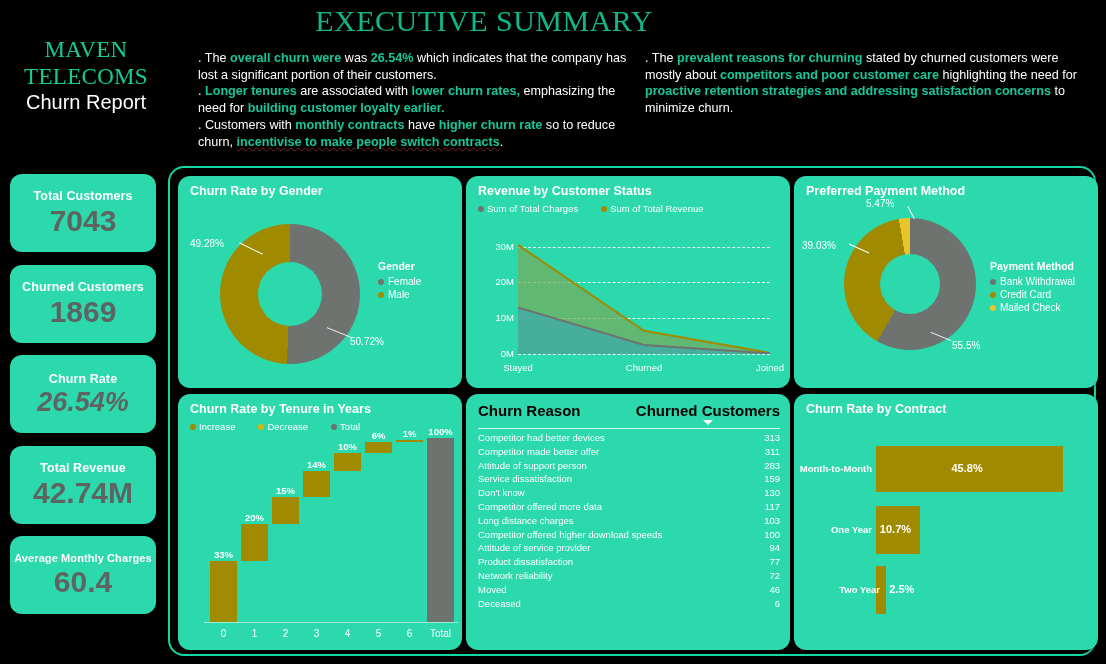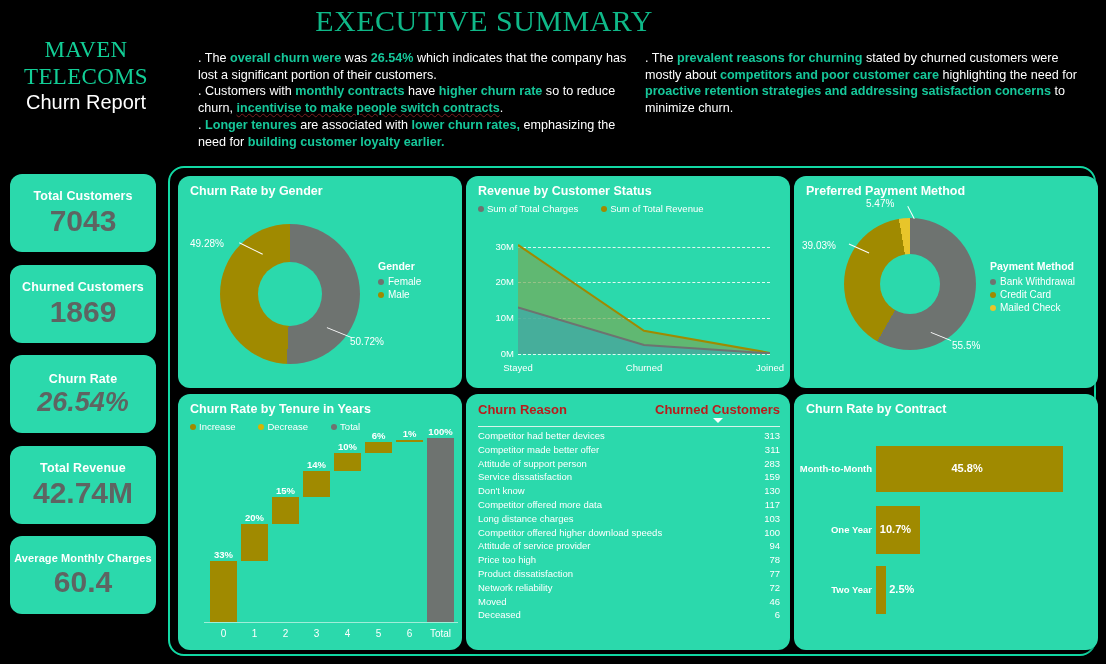--- a/index.html
+++ b/index.html
@@ -101,21 +101,21 @@
   
   .wf-bar { position:absolute; background:#A08A00; }
   .wf-total { position:absolute; background:#6E7370; }
   .wf-lab { position:absolute; color:#FFFFFF; font-size:9.5px; font-weight:bold; white-space:nowrap;}
   .wf-xlab { position:absolute; color:#FFFFFF; font-size:10px; text-align:center; }
   .wf-axis { position:absolute; background:#FFFFFF; height:1px; opacity:.55;}
 
   
   .tbl { position:absolute; left:12px; top:8px; right:10px; }
   .tbl-head { display:flex; justify-content:space-between; align-items:flex-start;
-     color:#b91c1c; font-weight:bold; font-size:13px; padding-bottom:3px;text-align:right; }
+     color:#000000; font-weight:bold; font-size:15px; padding-bottom:3px;text-align:right; }
   .sort-wrap { display:flex; flex-direction:column; align-items:center; }
   .sort-caret { width:0;height:0;border-left:5px solid transparent;border-right:5px solid transparent;
      border-top:5px solid #FFFFFF; margin-top:1px;}
   .tbl-sep { height:1px; background:#EAF7F2; opacity:.9; margin-bottom:2px; }
   .trow { display:flex; justify-content:space-between; color:#FFFFFF; font-size:9.5px; line-height:13.8px; }
 
   
   .cbar { position:absolute; background:#A08A00; }
   .cbar-lab { position:absolute; color:#FFFFFF; font-size:11px; font-weight:bold; }
   .cbar-cat { position:absolute; color:#FFFFFF; font-size:9.5px; font-weight:bold; text-align:right;}
@@ -128,22 +128,22 @@
   <div class="exec-title">EXECUTIVE SUMMARY</div>
 
   <div class="brand">
     <span class="b1">MAVEN</span>
     <span class="b1">TELECOMS</span>
     <span class="b2">Churn Report</span>
   </div>
 
   <div class="blurb left" id="insight-left">
       <div><span>. The </span><span class="hl">overall churn were</span><span> was </span><span class="hl">26.54%</span><span> which indicates that the company has lost a significant portion of their customers.</span></div>
+      <div><span>. </span><span class="hl">Longer tenures</span><span> are  associated with </span><span class="hl">lower churn rates,</span><span> emphasizing the need for </span><span class="hl">building customer loyalty earlier.</span></div>
       <div><span>. Customers with </span><span class="hl">monthly contracts</span><span> have </span><span class="hl">higher churn rate</span><span> so to reduce churn, </span><span class="hl-u">incentivise to make people switch contracts</span><span>.</span></div>
-      <div><span>. </span><span class="hl">Longer tenures</span><span> are  associated with </span><span class="hl">lower churn rates,</span><span> emphasizing the need for </span><span class="hl">building customer loyalty earlier.</span></div>
     </div>
   <div class="blurb right" id="insight-right">
       <div><span>. The </span><span class="hl">prevalent reasons for churning</span><span> stated by churned customers were mostly about </span><span class="hl">competitors and poor customer care</span><span> highlighting the need for </span><span class="hl">proactive retention strategies and addressing satisfaction concerns</span><span> to minimize churn.</span></div>
     </div>
 
   <div class="kpi-col" id="kpi-col">
       <div class="kpi">
         <div class="kpi-label">Total Customers</div>
         <div class="kpi-value">7043</div>
       </div>
@@ -343,24 +343,20 @@
               </div>
               <div class="trow">
                 <span>Competitor offered higher download speeds</span>
                 <span>100</span>
               </div>
               <div class="trow">
                 <span>Attitude of service provider</span>
                 <span>94</span>
               </div>
               <div class="trow">
-                <span>Price too high</span>
-                <span>78</span>
-              </div>
-              <div class="trow">
                 <span>Product dissatisfaction</span>
                 <span>77</span>
               </div>
               <div class="trow">
                 <span>Network reliability</span>
                 <span>72</span>
               </div>
               <div class="trow">
                 <span>Moved</span>
                 <span>46</span>
@@ -376,20 +372,20 @@
       <div class="card">
         <div class="card-title">Churn Rate by Contract</div>
         <div id="contract-plot" style="position:absolute;left:0;top:0;width:100%;height:100%;">
             <div class="cbar" style="left: 82px; top: 52px; width: 187.017px; height: 46px;"></div>
             <div class="cbar-cat" style="left: 2px; width: 76px; top: 69px;">Month-to-Month</div>
             <div class="cbar-lab" style="left: 157.508px; top: 68px;">45.8%</div>
             <div class="cbar" style="left: 82px; top: 112px; width: 43.6917px; height: 48px;"></div>
             <div class="cbar-cat" style="left: 2px; width: 76px; top: 130px;">One Year</div>
             <div class="cbar-lab" style="left: 85.8458px; top: 129px;">10.7%</div>
             <div class="cbar" style="left: 82px; top: 172px; width: 10.2083px; height: 48px;"></div>
-            <div class="cbar-cat" style="left: 2px; width: 76px; top: 190px;">Two Year</div>
+            <div class="cbar-cat" style="left: 10px; width: 76px; top: 190px;">Two Year</div>
             <div class="cbar-lab" style="left: 95.2083px; top: 189px;">2.5%</div>
           </div>
       </div>
 
     </div>
   </div>
 </div>
 
 </body></html>

